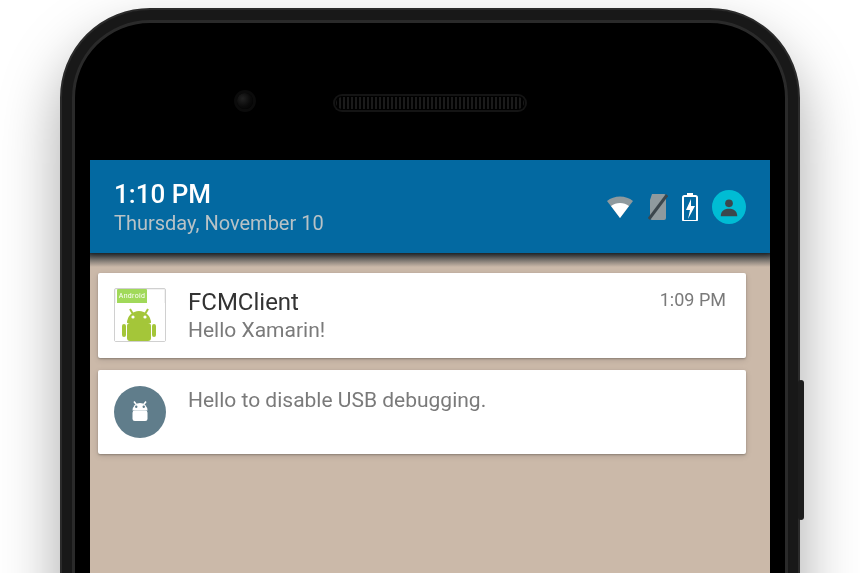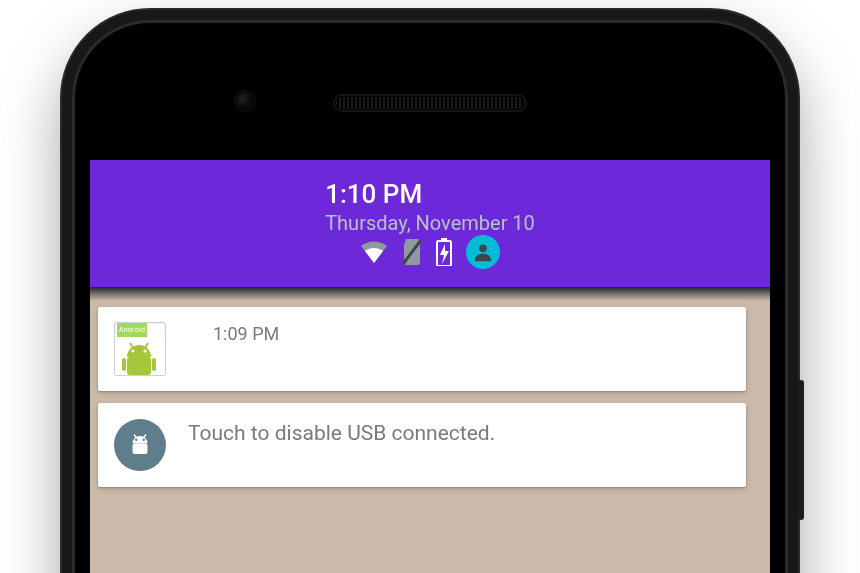--- a/index.html
+++ b/index.html
@@ -55,30 +55,29 @@
     position:absolute;
     left:28px;
     right:28px;
     top:150px;
     bottom:28px;
     background:#cbb9a9;          
     overflow:hidden;
   }
   
   .drawer-header{
-    background:#6d28d9;
+    background:#0369a1;
     color:#fff;
     padding:20px 24px 18px 24px;
     display:flex;
     align-items:center;
     justify-content:space-between;
     box-shadow:0 2px 6px rgba(0,0,0,.35);
     position:relative;
     z-index:2;
-    flex-direction:column;
   }
   .drawer-header .time{
     font-size:26px;
     font-weight:500;
     line-height:1.1;
   }
   .drawer-header .date{
     font-size:20px;
     color:#b8c2c6;
     font-weight:400;
@@ -251,36 +250,40 @@
                 <circle cx="14" cy="10" r="1.6" fill="#fff"></circle>
                 <circle cx="26" cy="10" r="1.6" fill="#fff"></circle>
                 <rect x="3" y="17" width="4" height="13" rx="2" fill="#a4c639"></rect>
                 <rect x="33" y="17" width="4" height="13" rx="2" fill="#a4c639"></rect>
                 <line x1="11" y1="2" x2="14" y2="7" stroke="#a4c639" stroke-width="2"></line>
                 <line x1="29" y1="2" x2="26" y2="7" stroke="#a4c639" stroke-width="2"></line>
               </svg>
             </div>
           </div>
         </div>
+        <div class="titles">
+          <div class="title">FCMClient</div>
+          <div class="subtitle">Hello Xamarin!</div>
+        </div>
         <div class="timestamp">1:09 PM</div>
       </div>
 
       <div class="card">
         <div class="icon-slot sys-circle">
           <svg width="30" height="30" viewBox="0 0 40 40">
             <rect x="10" y="18" width="20" height="14" rx="3" fill="#ffffff"></rect>
             <path d="M10 18 A10 10 0 0 1 30 18 Z" fill="#ffffff"></path>
             <circle cx="15" cy="13" r="1.6" fill="#607d8b"></circle>
             <circle cx="25" cy="13" r="1.6" fill="#607d8b"></circle>
             <line x1="12" y1="6" x2="15" y2="10" stroke="#ffffff" stroke-width="2"></line>
             <line x1="28" y1="6" x2="25" y2="10" stroke="#ffffff" stroke-width="2"></line>
           </svg>
         </div>
         <div class="titles">
-          <div class="subtitle">Touch to disable USB connected.</div>
+          <div class="subtitle">Hello to disable USB debugging.</div>
         </div>
         <div class="timestamp"></div>
       </div>
 
     </div>
 
   </div>
 </div>
 
 </body></html>

